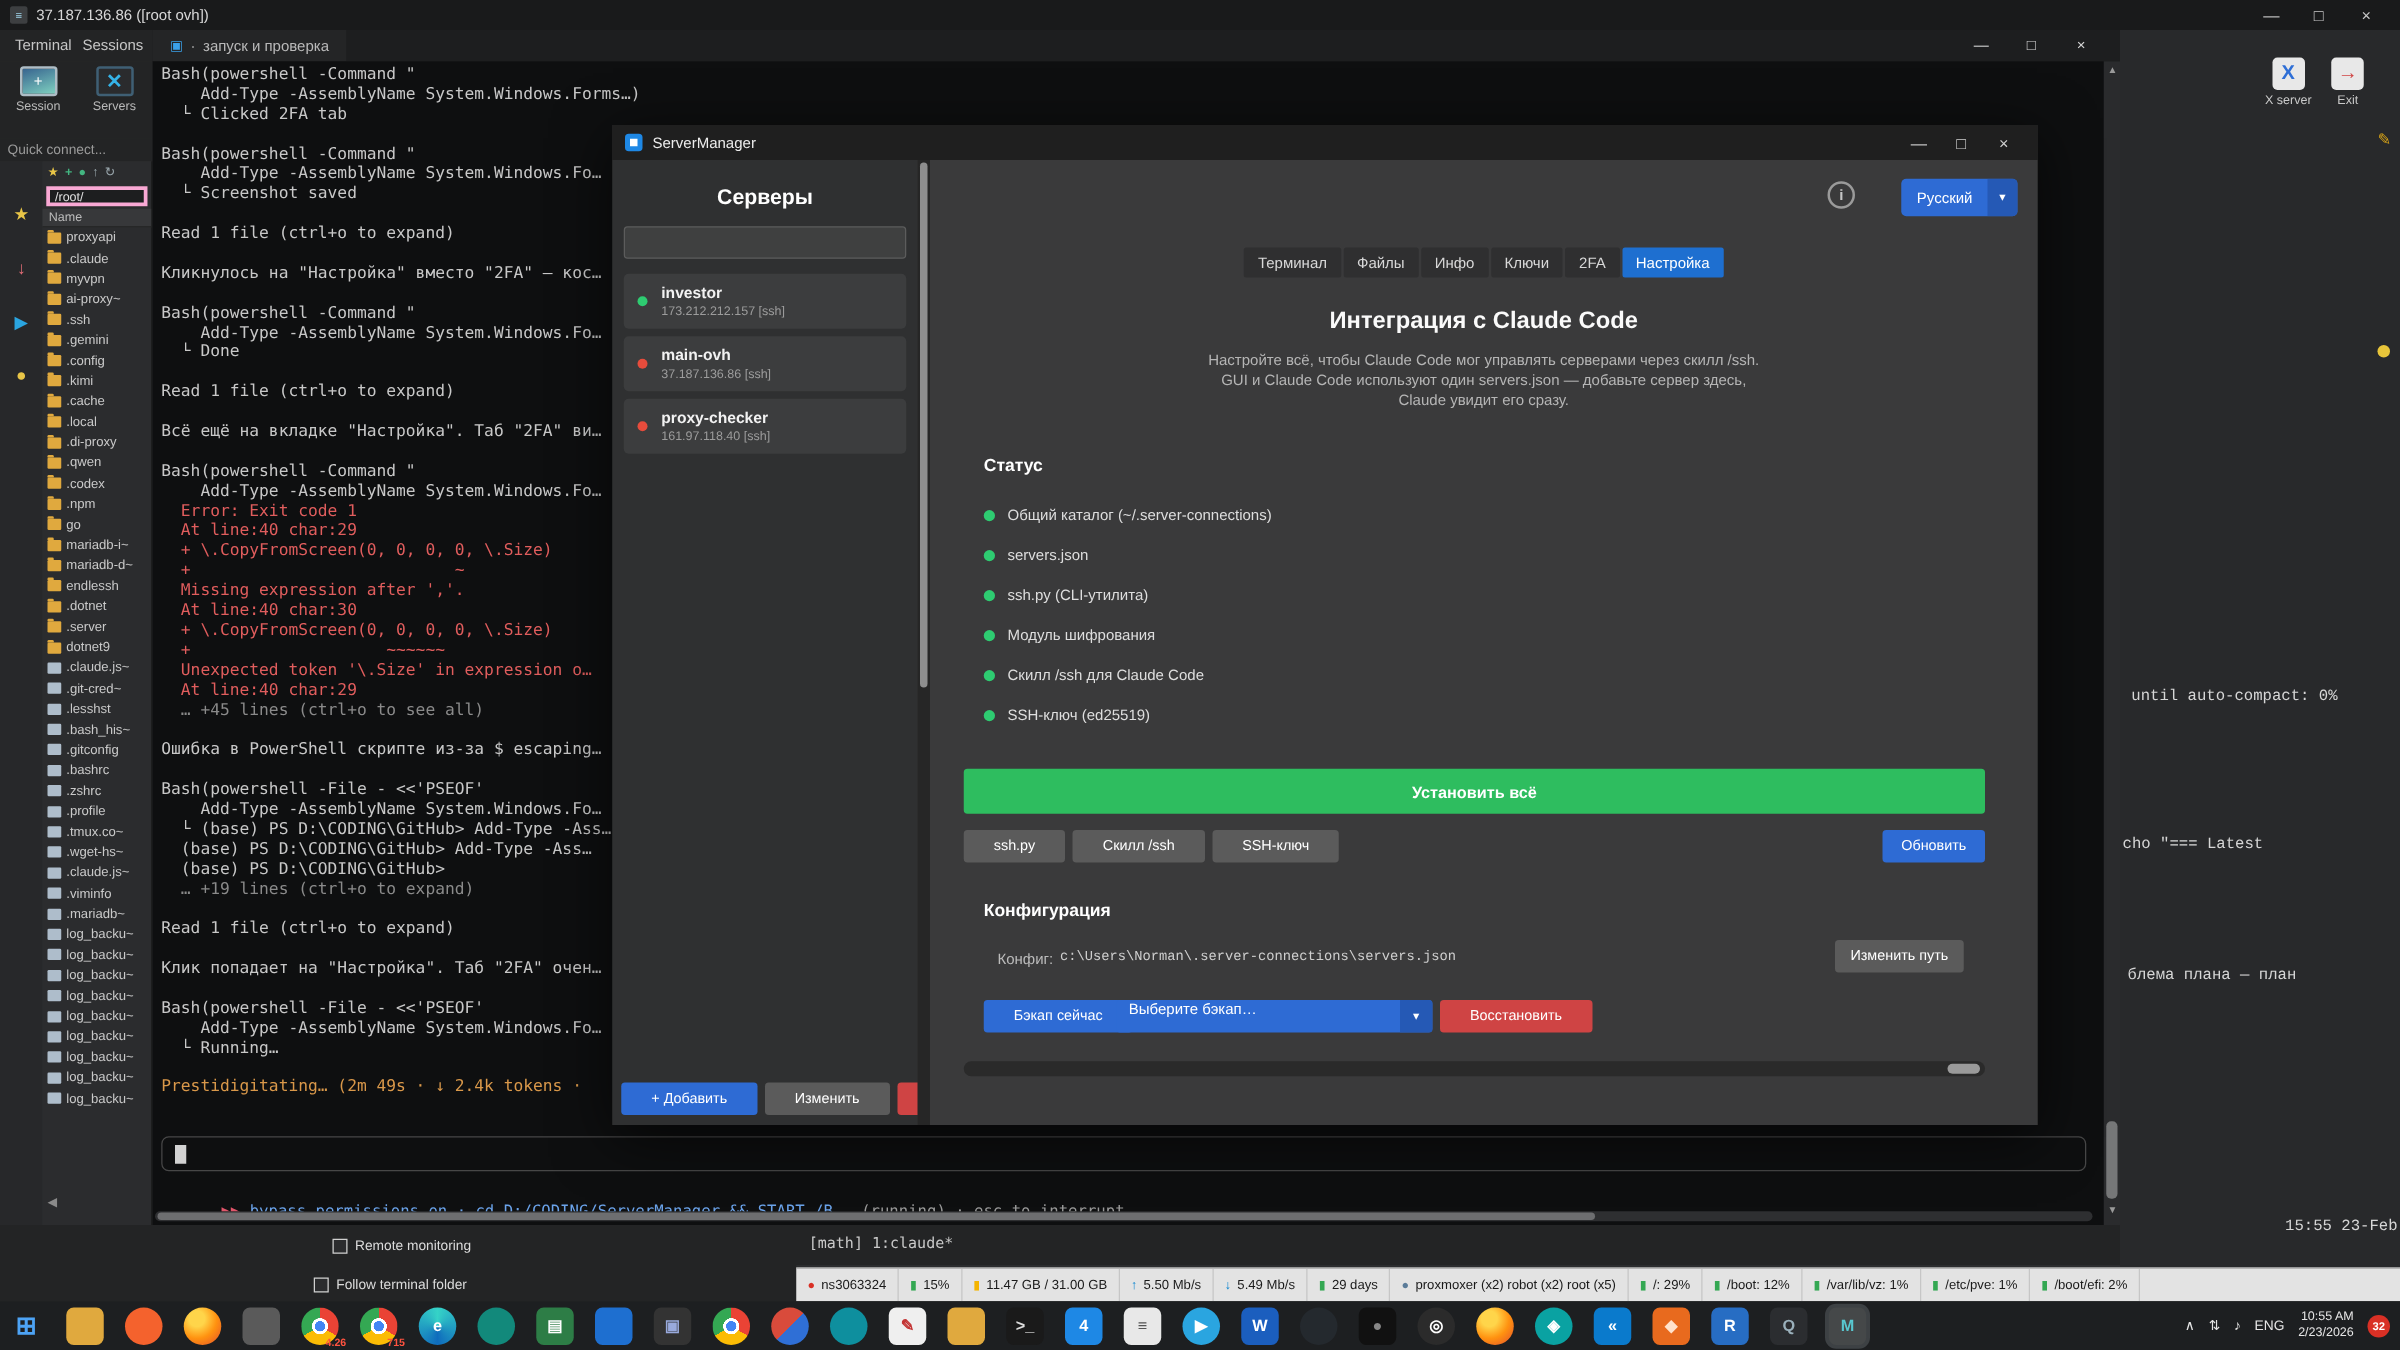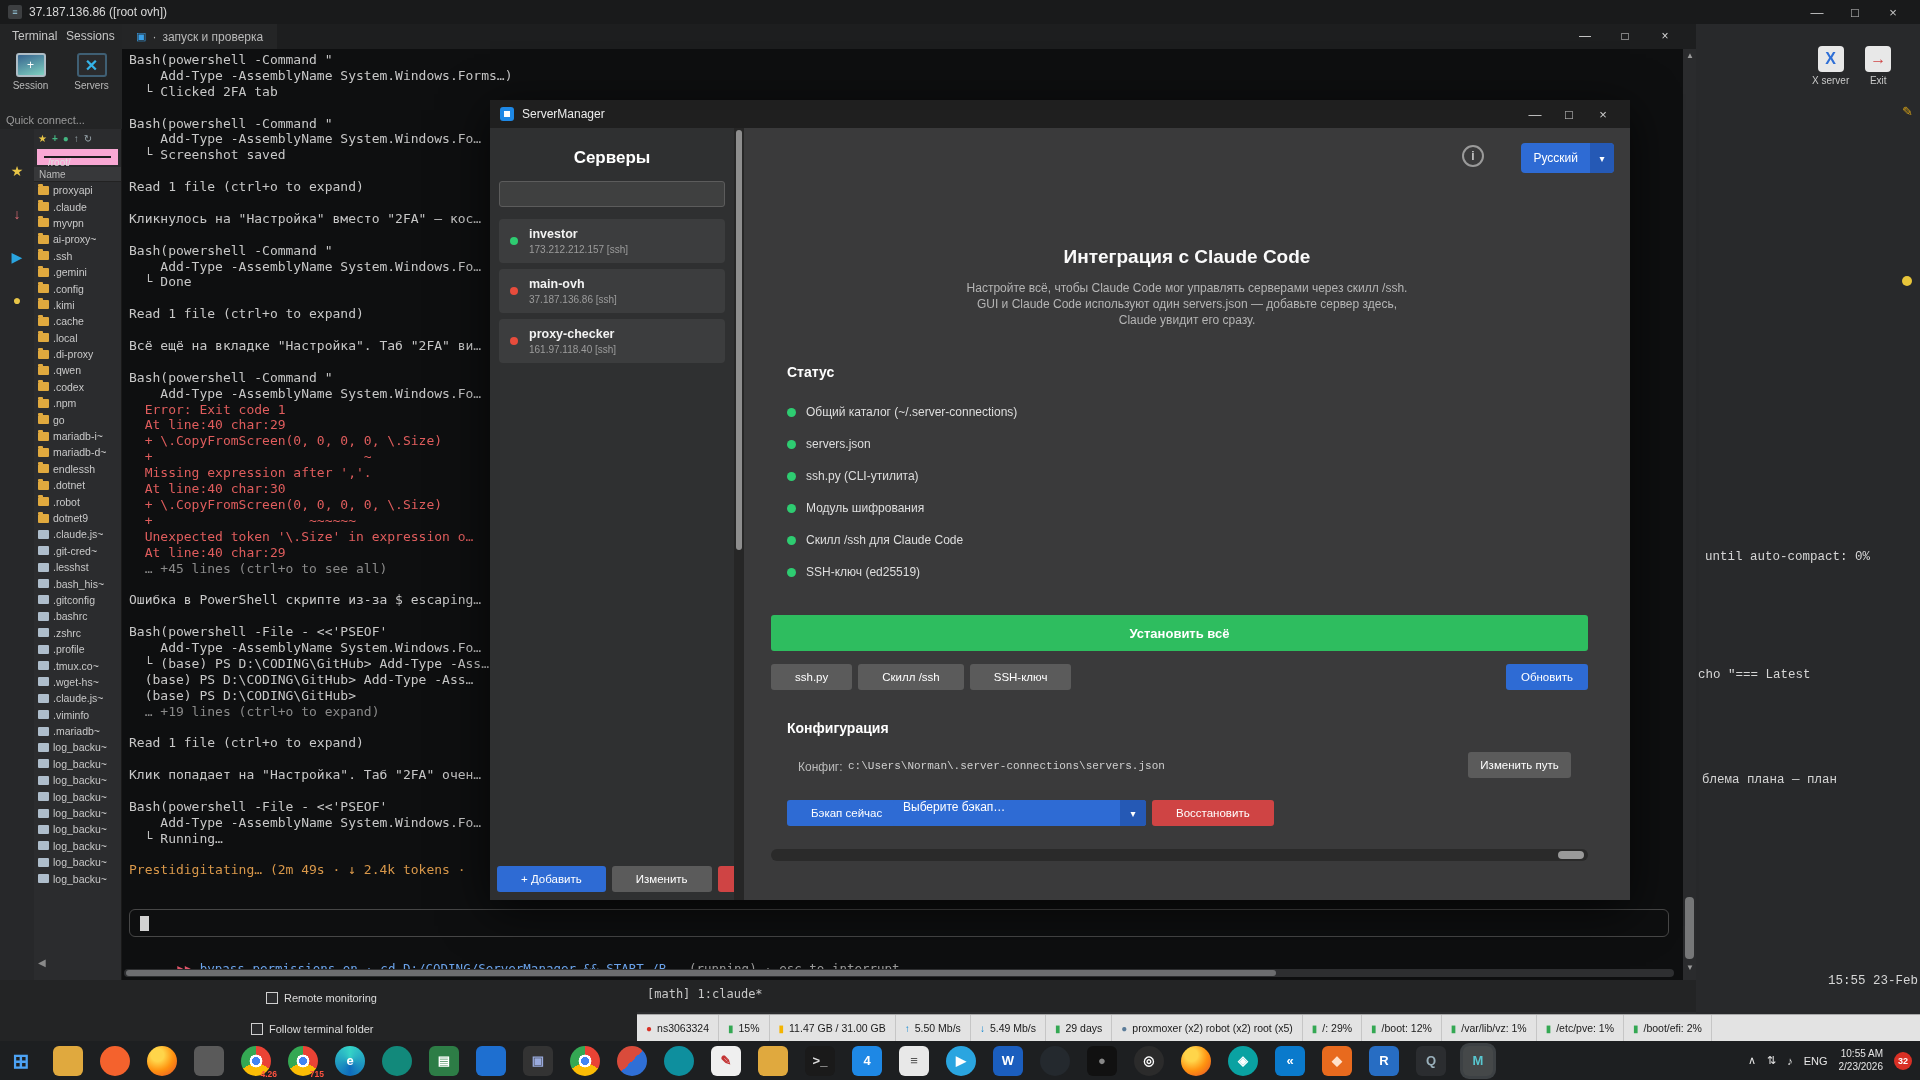--- a/index.html
+++ b/index.html
@@ -29,21 +29,21 @@
   .bigbtn .lb{font-size:10px;color:#b9b9b9}
   #quickconnect{position:absolute;left:0;top:111px;width:122px;height:18px;background:#232425;color:#9a9a9a;font-size:11px;padding-left:6px;line-height:18px}
 
   
   #leftstrip{position:absolute;left:0;top:129px;width:34px;height:885px;background:#27282a;display:flex;flex-direction:column;align-items:center;padding-top:34px;gap:27px}
   #leftstrip .si{font-size:14px}
 
   
   #filepanel{position:absolute;left:34px;top:129px;width:88px;height:885px;background:#2b2c2e;border-right:1px solid #191919}
   #ftoolbar{height:18px;display:flex;align-items:center;gap:5px;padding:0 4px;font-size:10px}
-  #fpath{margin:2px 3px;height:16px;background:#1d1e1f;border:7px solid #f9a8d4;color:#e0e0e0;font-size:10px;line-height:14px;padding-left:4px}
+  #fpath{margin:2px 3px;height:16px;background:#1d1e1f;border:3px solid #f9a8d4;color:#e0e0e0;font-size:10px;line-height:14px;padding-left:4px}
   #fheader{height:15px;background:#37383a;color:#bbb;font-size:10px;padding-left:5px;border-bottom:1px solid #222;line-height:15px}
   #ftree{overflow:hidden;height:742px}
   .trow{height:16.4px;display:flex;align-items:center;gap:4px;padding-left:4px;font-size:10.5px;color:#c9c9c9;white-space:nowrap;overflow:hidden}
   .fi{width:11px;height:9px;border-radius:1px;flex:0 0 auto;position:relative}
   .fi.d{background:#e0a93e}
   .fi.d::before{content:"";position:absolute;left:0;top:-2px;width:5px;height:2px;background:#e0a93e;border-radius:1px 1px 0 0}
   .fi.f{background:#aebdcb}
   #fback{position:absolute;bottom:46px;left:4px;color:#8a8a8a;font-size:10px}
 
   
@@ -307,21 +307,21 @@
           <span>endlessh</span>
         </div>
 
         <div class="trow">
           <span class="fi d"></span>
           <span>.dotnet</span>
         </div>
 
         <div class="trow">
           <span class="fi d"></span>
-          <span>.robot</span>
+          <span>.server</span>
         </div>
 
         <div class="trow">
           <span class="fi d"></span>
           <span>dotnet9</span>
         </div>
 
         <div class="trow">
           <span class="fi f"></span>
           <span>.claude.js~</span>
@@ -632,20 +632,34 @@
         <span id="smvthumb"></span>
       </div>
 
     <div id="smcontent">
       <span id="sminfo">i</span>
       <div id="smlang">
         <span class="lt">Русский</span>
         <span class="chev">▾</span>
       </div>
 
+      <div id="smtabs">
+
+          <span class="smtab">Терминал</span>
+
+          <span class="smtab">Файлы</span>
+
+          <span class="smtab">Инфо</span>
+
+          <span class="smtab">Ключи</span>
+
+          <span class="smtab">2FA</span>
+
+          <span class="smtab active">Настройка</span>
+        </div>
 
       <div id="smh1">Интеграция с Claude Code</div>
       <div id="smpara">
         <div>Настройте всё, чтобы Claude Code мог управлять серверами через скилл /ssh.</div>
         <div>GUI и Claude Code используют один servers.json — добавьте сервер здесь,</div>
         <div>Claude увидит его сразу.</div>
       </div>
 
       <div id="smstatush">Статус</div>
       <div id="smstatus">

